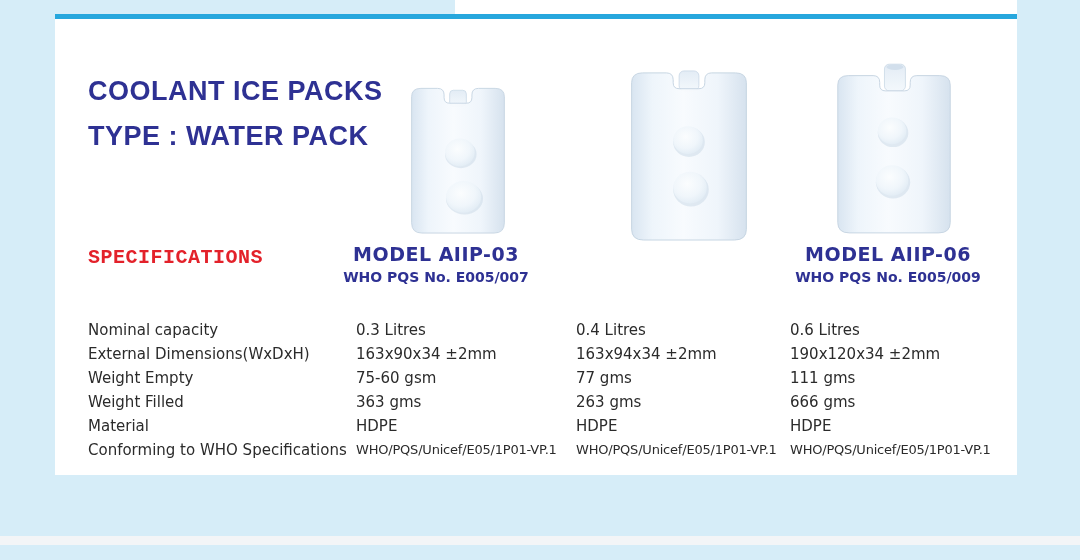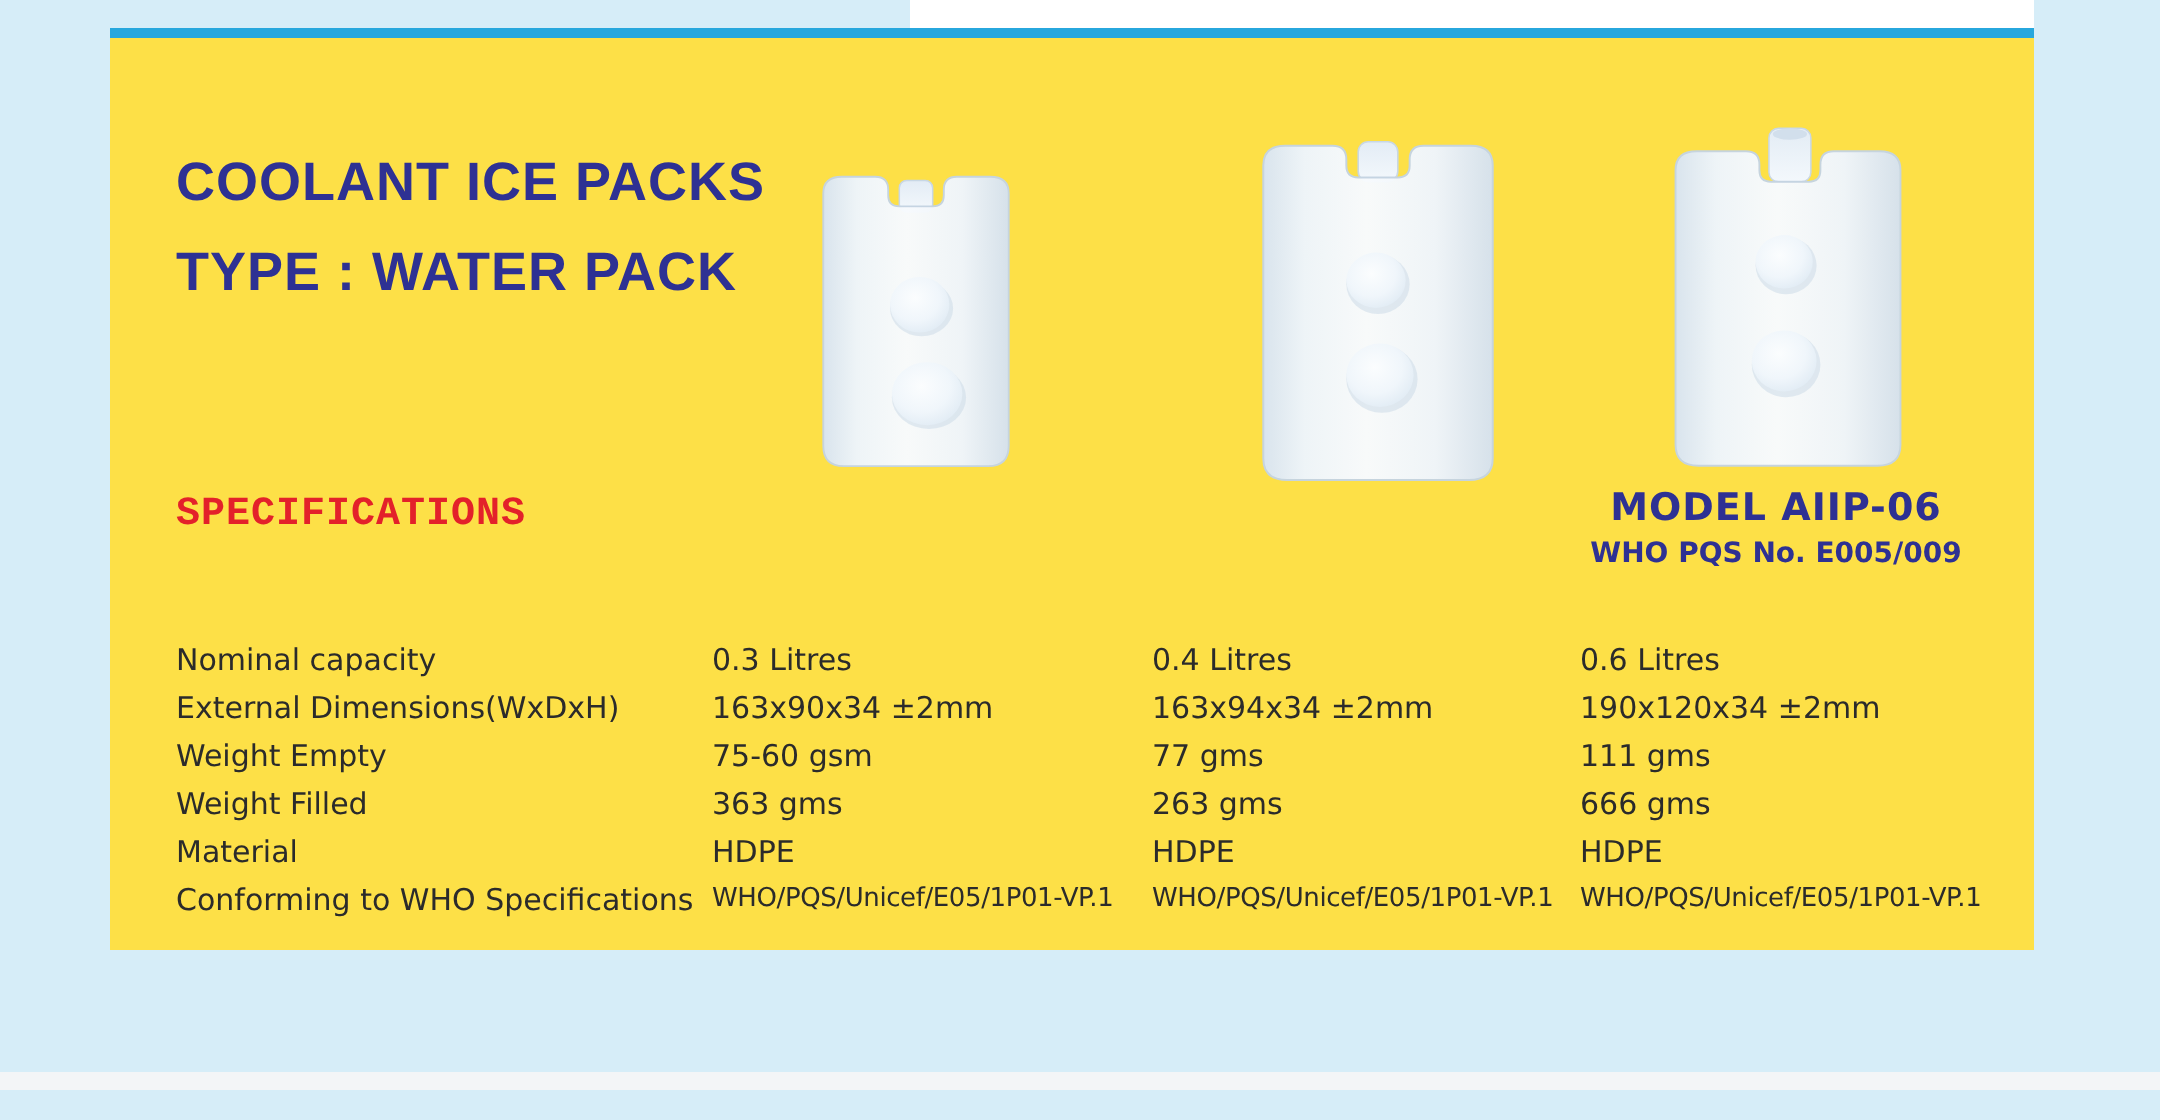--- a/index.html
+++ b/index.html
@@ -1,19 +1,19 @@
 <!DOCTYPE html>
 <html><head>
 <meta charset="utf-8">
 <style>
   html,body{margin:0;padding:0;background:#d6edf8;}
   .canvas{position:relative;width:1080px;height:560px;background:#d6edf8;overflow:hidden;
           font-family:"DejaVu Sans",sans-serif;}
   .top-white-strip{position:absolute;left:455px;top:0;width:562px;height:14px;background:#ffffff;}
-  .card{position:absolute;left:55px;top:14px;width:962px;height:461px;background:#fde047;
+  .card{position:absolute;left:55px;top:14px;width:962px;height:461px;background:#ffffff;
         border-top:5px solid #27a7dd;box-sizing:border-box;}
   .bottom-strip{position:absolute;left:0;top:536px;width:1080px;height:9px;background:#f3f5f7;}
 
   .title-block{position:absolute;left:33px;top:50px;}
   .title-line{font-family:"Liberation Sans",sans-serif;font-weight:bold;font-size:27px;
               line-height:45px;color:#2e3193;letter-spacing:.5px;white-space:nowrap;}
 
   .spec-heading{position:absolute;left:33px;top:227px;font-family:Liberation Mono, monospace;
                 font-weight:bold;font-size:20px;color:#e3212a;letter-spacing:.5px;white-space:nowrap;}
 
@@ -87,20 +87,22 @@
       <path d="M16,14 H42 Q49,14 49,21 V24 Q49,30 55,30 H75 Q81,30 81,24 V21 Q81,14 88,14 H112 Q123,14 123,24 V168 Q123,179 111,179 H17 Q5,179 5,168 V24 Q5,14 16,14 Z" fill="url(#bodyGrad)" stroke="#c5d4e2" stroke-width="1" opacity="0.98"></path>
       <ellipse cx="63" cy="74" rx="16" ry="15" fill="#ccdbe8" opacity="0.55"></ellipse>
       <ellipse cx="62" cy="72" rx="15" ry="14" fill="url(#dimpleGrad)"></ellipse>
       <ellipse cx="63" cy="126" rx="18" ry="17" fill="#ccdbe8" opacity="0.55"></ellipse>
       <ellipse cx="62" cy="124" rx="17" ry="16" fill="url(#dimpleGrad)"></ellipse>
     </svg>
 
     <div class="spec-heading">SPECIFICATIONS</div>
 
     <div class="model-header mh-1">
+      <div class="model-name">MODEL AIIP-03</div>
+      <div class="model-pqs">WHO PQS No. E005/007</div>
     </div>
     <div class="model-header mh-3">
       <div class="model-name">MODEL AIIP-06</div>
       <div class="model-pqs">WHO PQS No. E005/009</div>
     </div>
 
     <div class="trow c-label r1">External Dimensions(WxDxH)</div>
     <div class="trow c-label r0">Nominal capacity</div>
     <div class="trow c-label r2">Weight Empty</div>
     <div class="trow c-label r3">Weight Filled</div>

